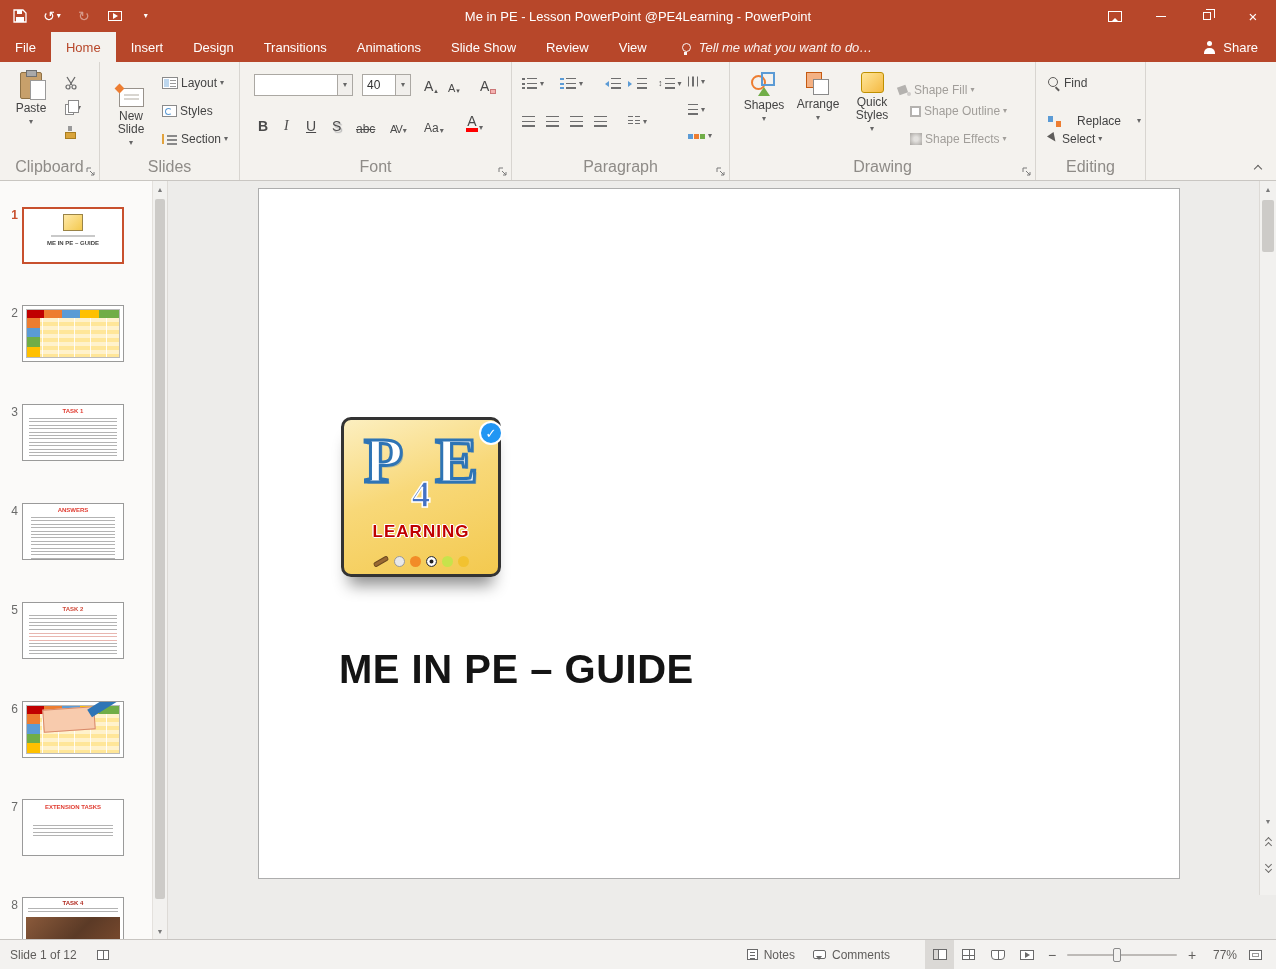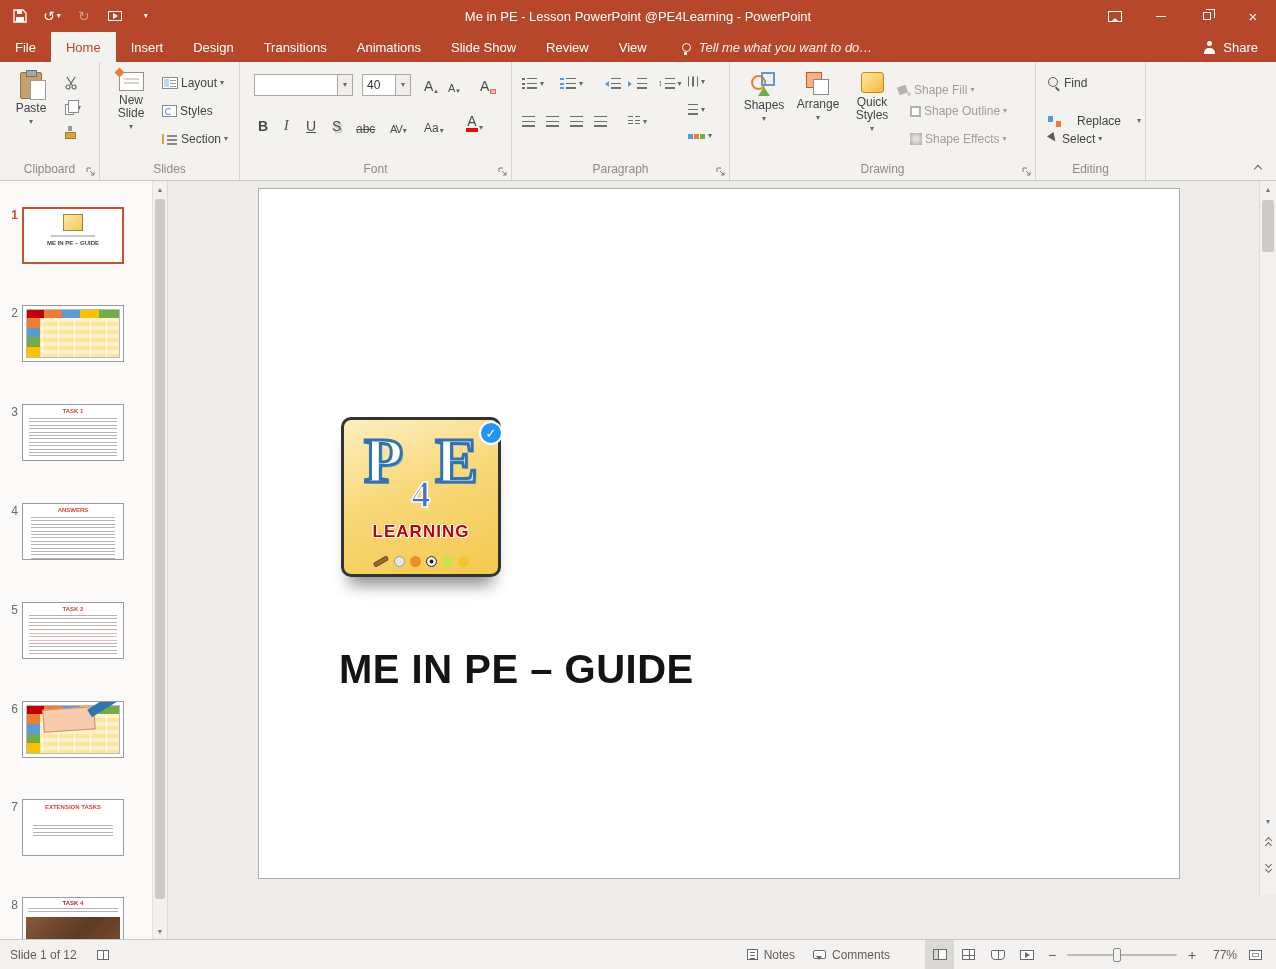--- a/index.html
+++ b/index.html
@@ -32,21 +32,21 @@
   .tellme{display:flex;align-items:center;gap:8px;margin-left:20px;color:rgba(255,255,255,.92);font-style:italic;}
   .ic-bulb{width:9px;height:9px;border:1.5px solid rgba(255,255,255,.95);border-radius:50%;position:relative;}
   .ic-bulb:after{content:"";position:absolute;left:1.5px;bottom:-4px;width:3px;height:3px;background:rgba(255,255,255,.95);}
   .share{position:absolute;right:6px;top:0;height:30px;display:flex;align-items:center;gap:7px;padding:0 12px;color:#fff;}
   .ic-person{width:13px;height:13px;position:relative;}
   .ic-person:before{content:"";position:absolute;left:4px;top:0;width:5px;height:5px;border-radius:50%;background:#fff;}
   .ic-person:after{content:"";position:absolute;left:1px;bottom:0;width:11px;height:6px;border-radius:5px 5px 0 0;background:#fff;}
   
   .ribbon{position:absolute;top:62px;left:0;right:0;height:119px;background:#F4F2EE;border-bottom:1px solid #C9C6C2;}
   .group{position:absolute;top:0;bottom:0;border-right:1px solid #D8D5D0;}
-  .glabel{position:absolute;bottom:4px;left:0;right:0;text-align:center;font-size:12px;color:#8e8b87;}
+  .glabel{position:absolute;bottom:4px;left:0;right:0;text-align:center;font-size:16px;color:#8e8b87;}
   .launcher{position:absolute;right:3px;bottom:5px;width:10px;height:10px;}
   .dd{font-size:8px;color:#666;line-height:1;}
   .bigbtn{position:absolute;display:flex;flex-direction:column;align-items:center;gap:3px;text-align:center;font-size:12px;color:#444;line-height:13px;}
   .smbtn{position:absolute;display:flex;align-items:center;gap:3px;font-size:12px;color:#444;}
   
   .ic-clipboard{width:22px;height:27px;position:relative;background:#C7A06B;border:1px solid #8F7246;border-radius:2px;}
   .ic-clipboard:before{content:"";position:absolute;left:5px;top:-3px;width:9px;height:5px;background:#A9A9A9;border:1px solid #6f6f6f;}
   .ic-clipboard:after{content:"";position:absolute;right:-5px;top:7px;width:14px;height:18px;background:#fff;border:1px solid #9a9a9a;}
   .ic-copy{position:relative;width:9px;height:11px;background:#fff;border:1px solid #8a8a8a;margin:4px 0 0 1px;}
   .ic-copy:after{content:"";position:absolute;left:2px;top:-5px;width:9px;height:11px;background:#fff;border:1px solid #8a8a8a;}
@@ -291,21 +291,21 @@
       <div class="glabel">Clipboard</div>
       <div class="launcher">
         <svg width="10" height="10" viewBox="0 0 10 10">
             <path d="M1 1 h4 M1 1 v4" stroke="#7a7a7a" fill="none"></path>
             <path d="M4 4 l4 4 M8 5 v3 h-3" stroke="#7a7a7a" fill="none"></path>
           </svg>
       </div>
     </div>
 
     <div class="group" style="left:100px;width:140px;">
-      <div class="bigbtn" style="left:6px;top:10px;width:50px;">
+      <div class="bigbtn" style="left:6px;top:26px;width:50px;">
         <span class="ic-newslide"></span>
         <span style="width:36px;">New Slide</span>
         <span class="dd">▾</span>
       </div>
       <div class="smbtn" style="left:62px;top:14px;">
         <span class="ic-layout"></span>
         <span>Layout</span>
         <span class="dd">▾</span>
       </div>
       <div class="smbtn" style="left:62px;top:42px;">

